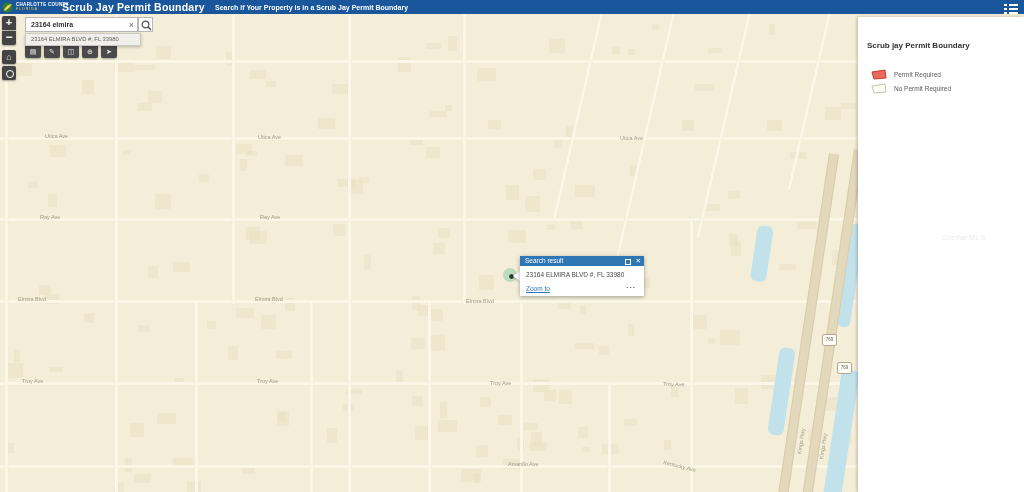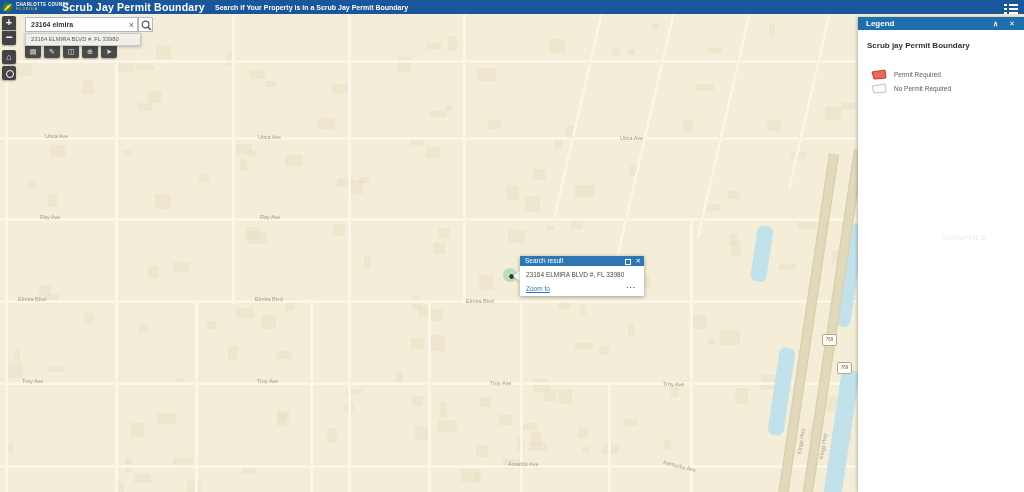--- a/index.html
+++ b/index.html
@@ -369,25 +369,20 @@
   <div id="popup">
     <div id="popup-title">Search result</div>
     <div id="popup-max"></div>
     <div id="popup-close">✕</div>
     <div id="popup-address">23164 ELMIRA BLVD #, FL 33980</div>
     <div id="popup-zoomto">Zoom to</div>
     <div id="popup-more">...</div>
   </div>
 
   <div id="legend">
-    <div id="legend-header">
-      <span id="legend-title">Legend</span>
-      <span id="legend-dock">∧</span>
-      <span id="legend-close">✕</span>
-    </div>
     <div id="legend-layer-title">Scrub jay Permit Boundary</div>
 
     <div class="legend-item" style="top:52px;">
       <svg width="16" height="11" viewBox="0 0 16 11">
         <polygon points="1,3 14,1 15,9 3,10" stroke-width="1" fill="#e96a5c" stroke="#cf3a2a"></polygon>
       </svg>
       <span class="legend-label">Permit Required</span>
     </div>
     <div class="legend-item" style="top:66px;">
       <svg width="16" height="11" viewBox="0 0 16 11">

